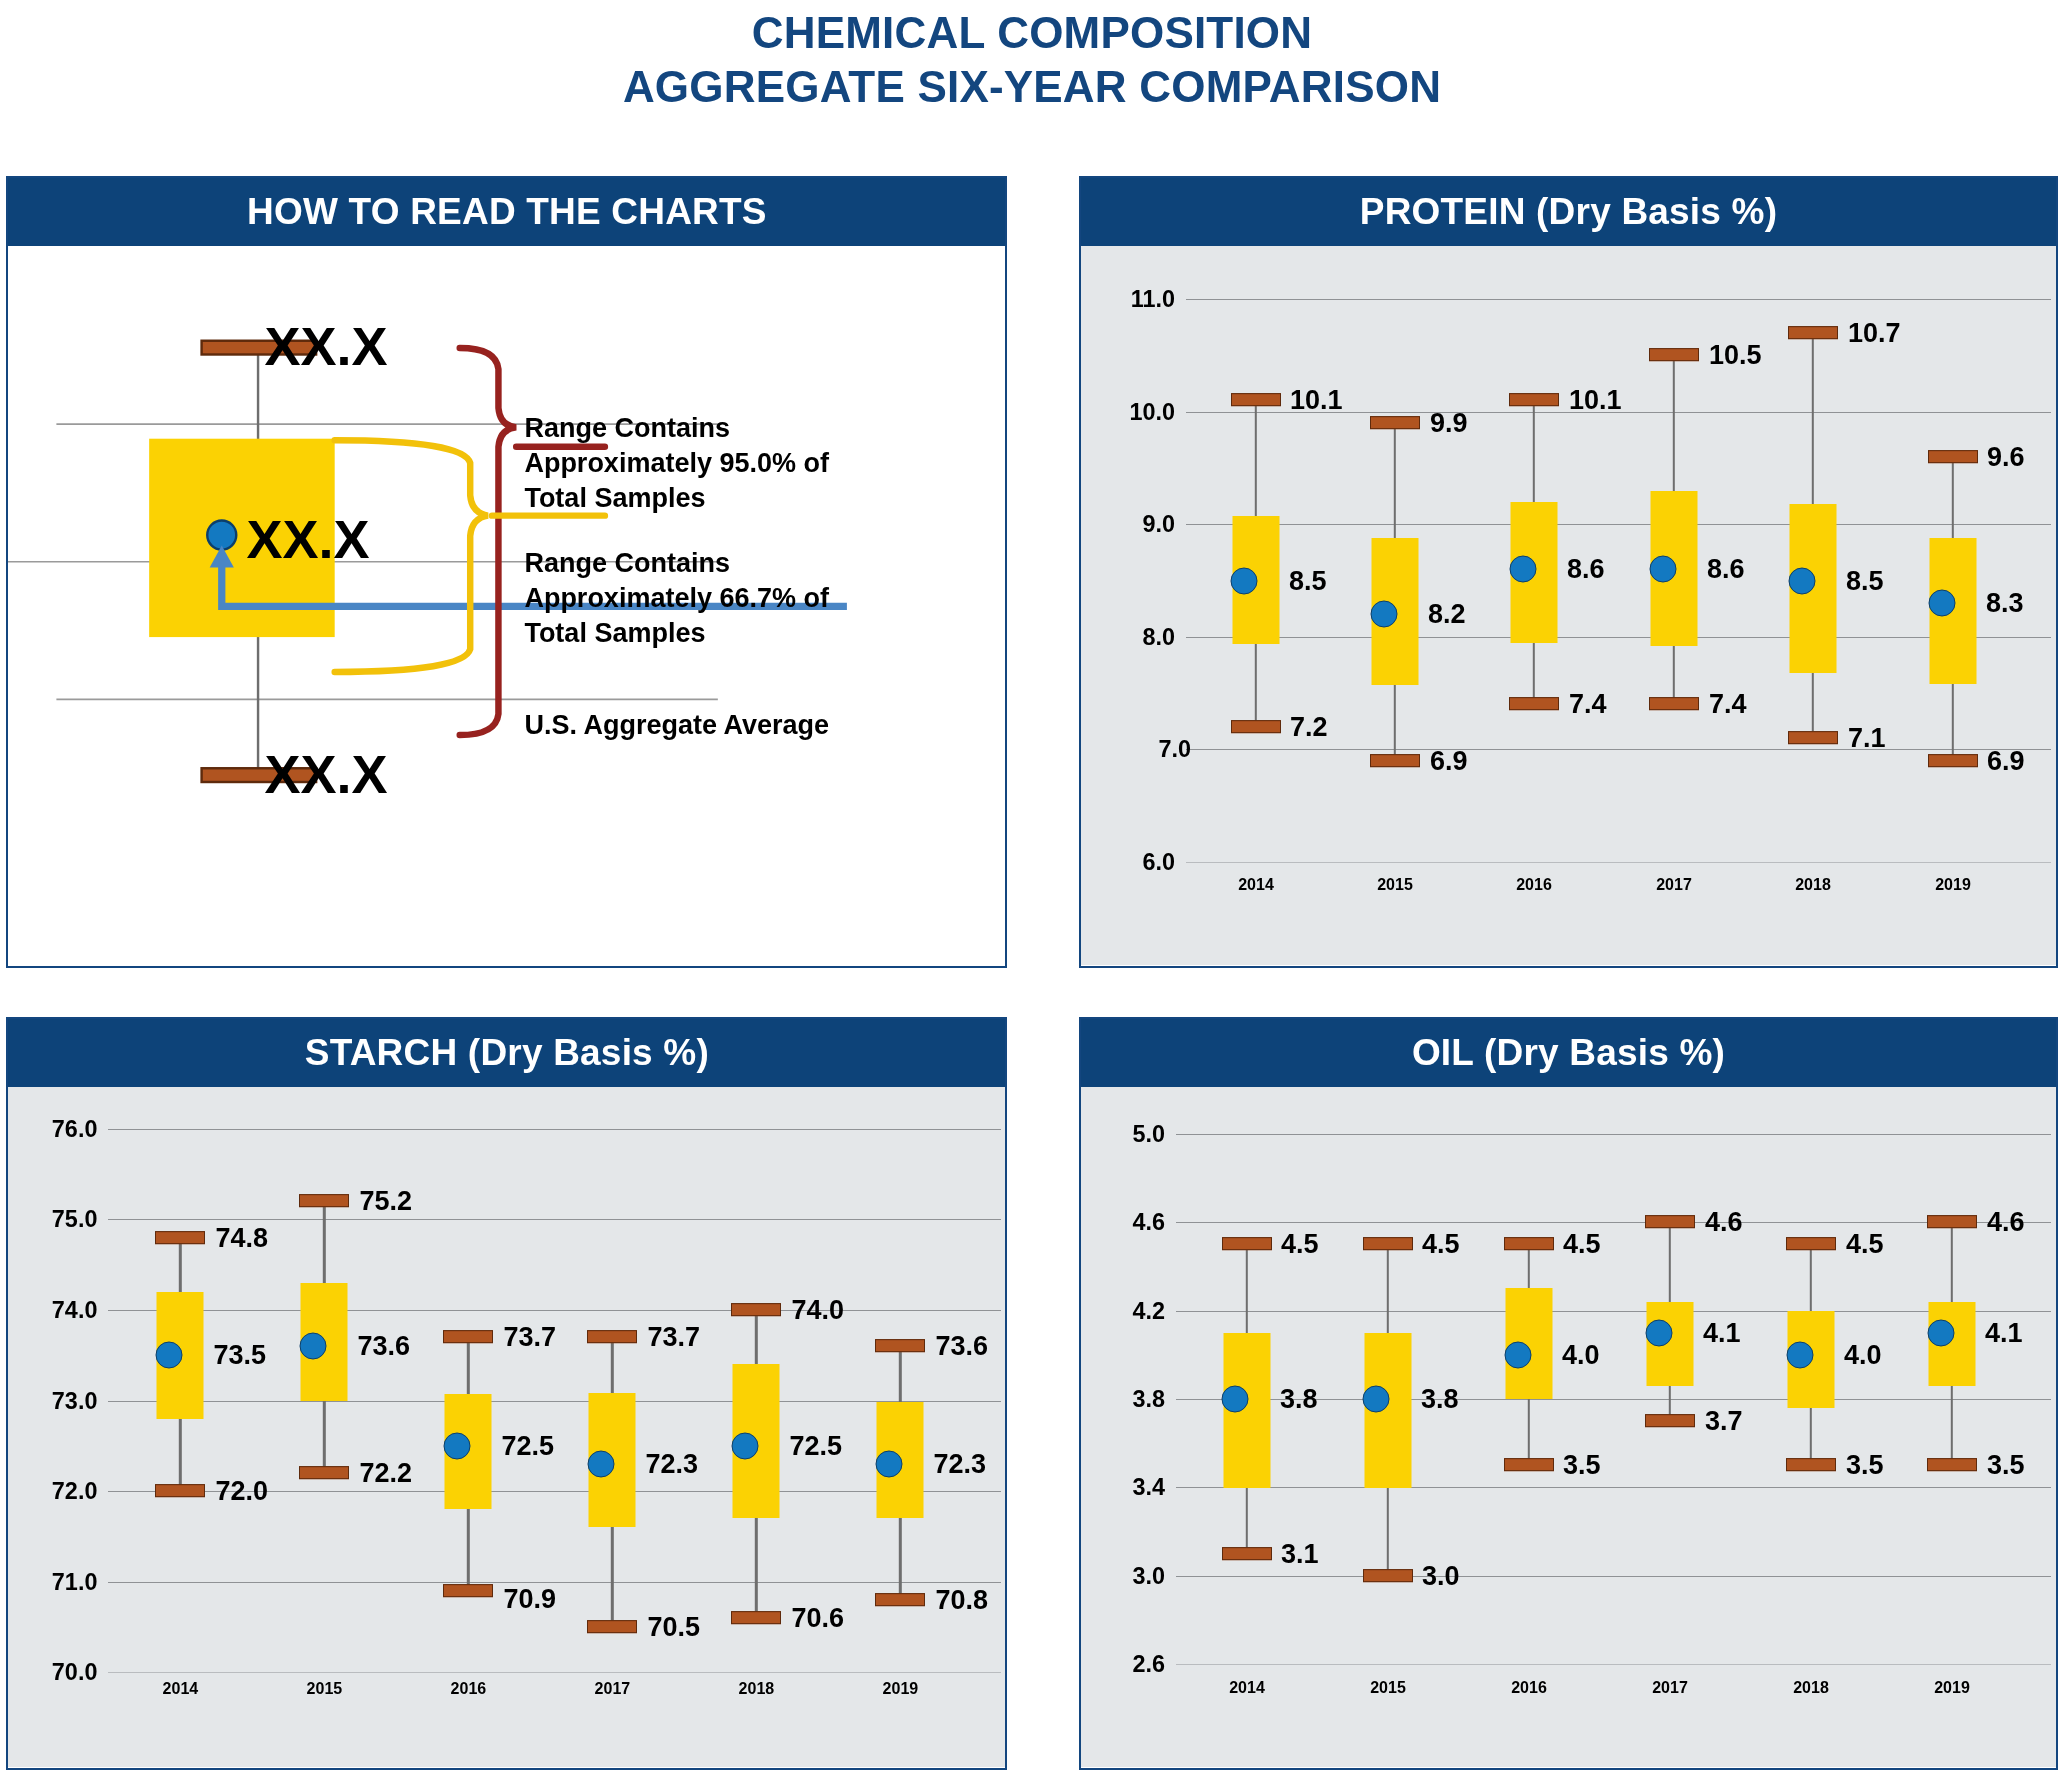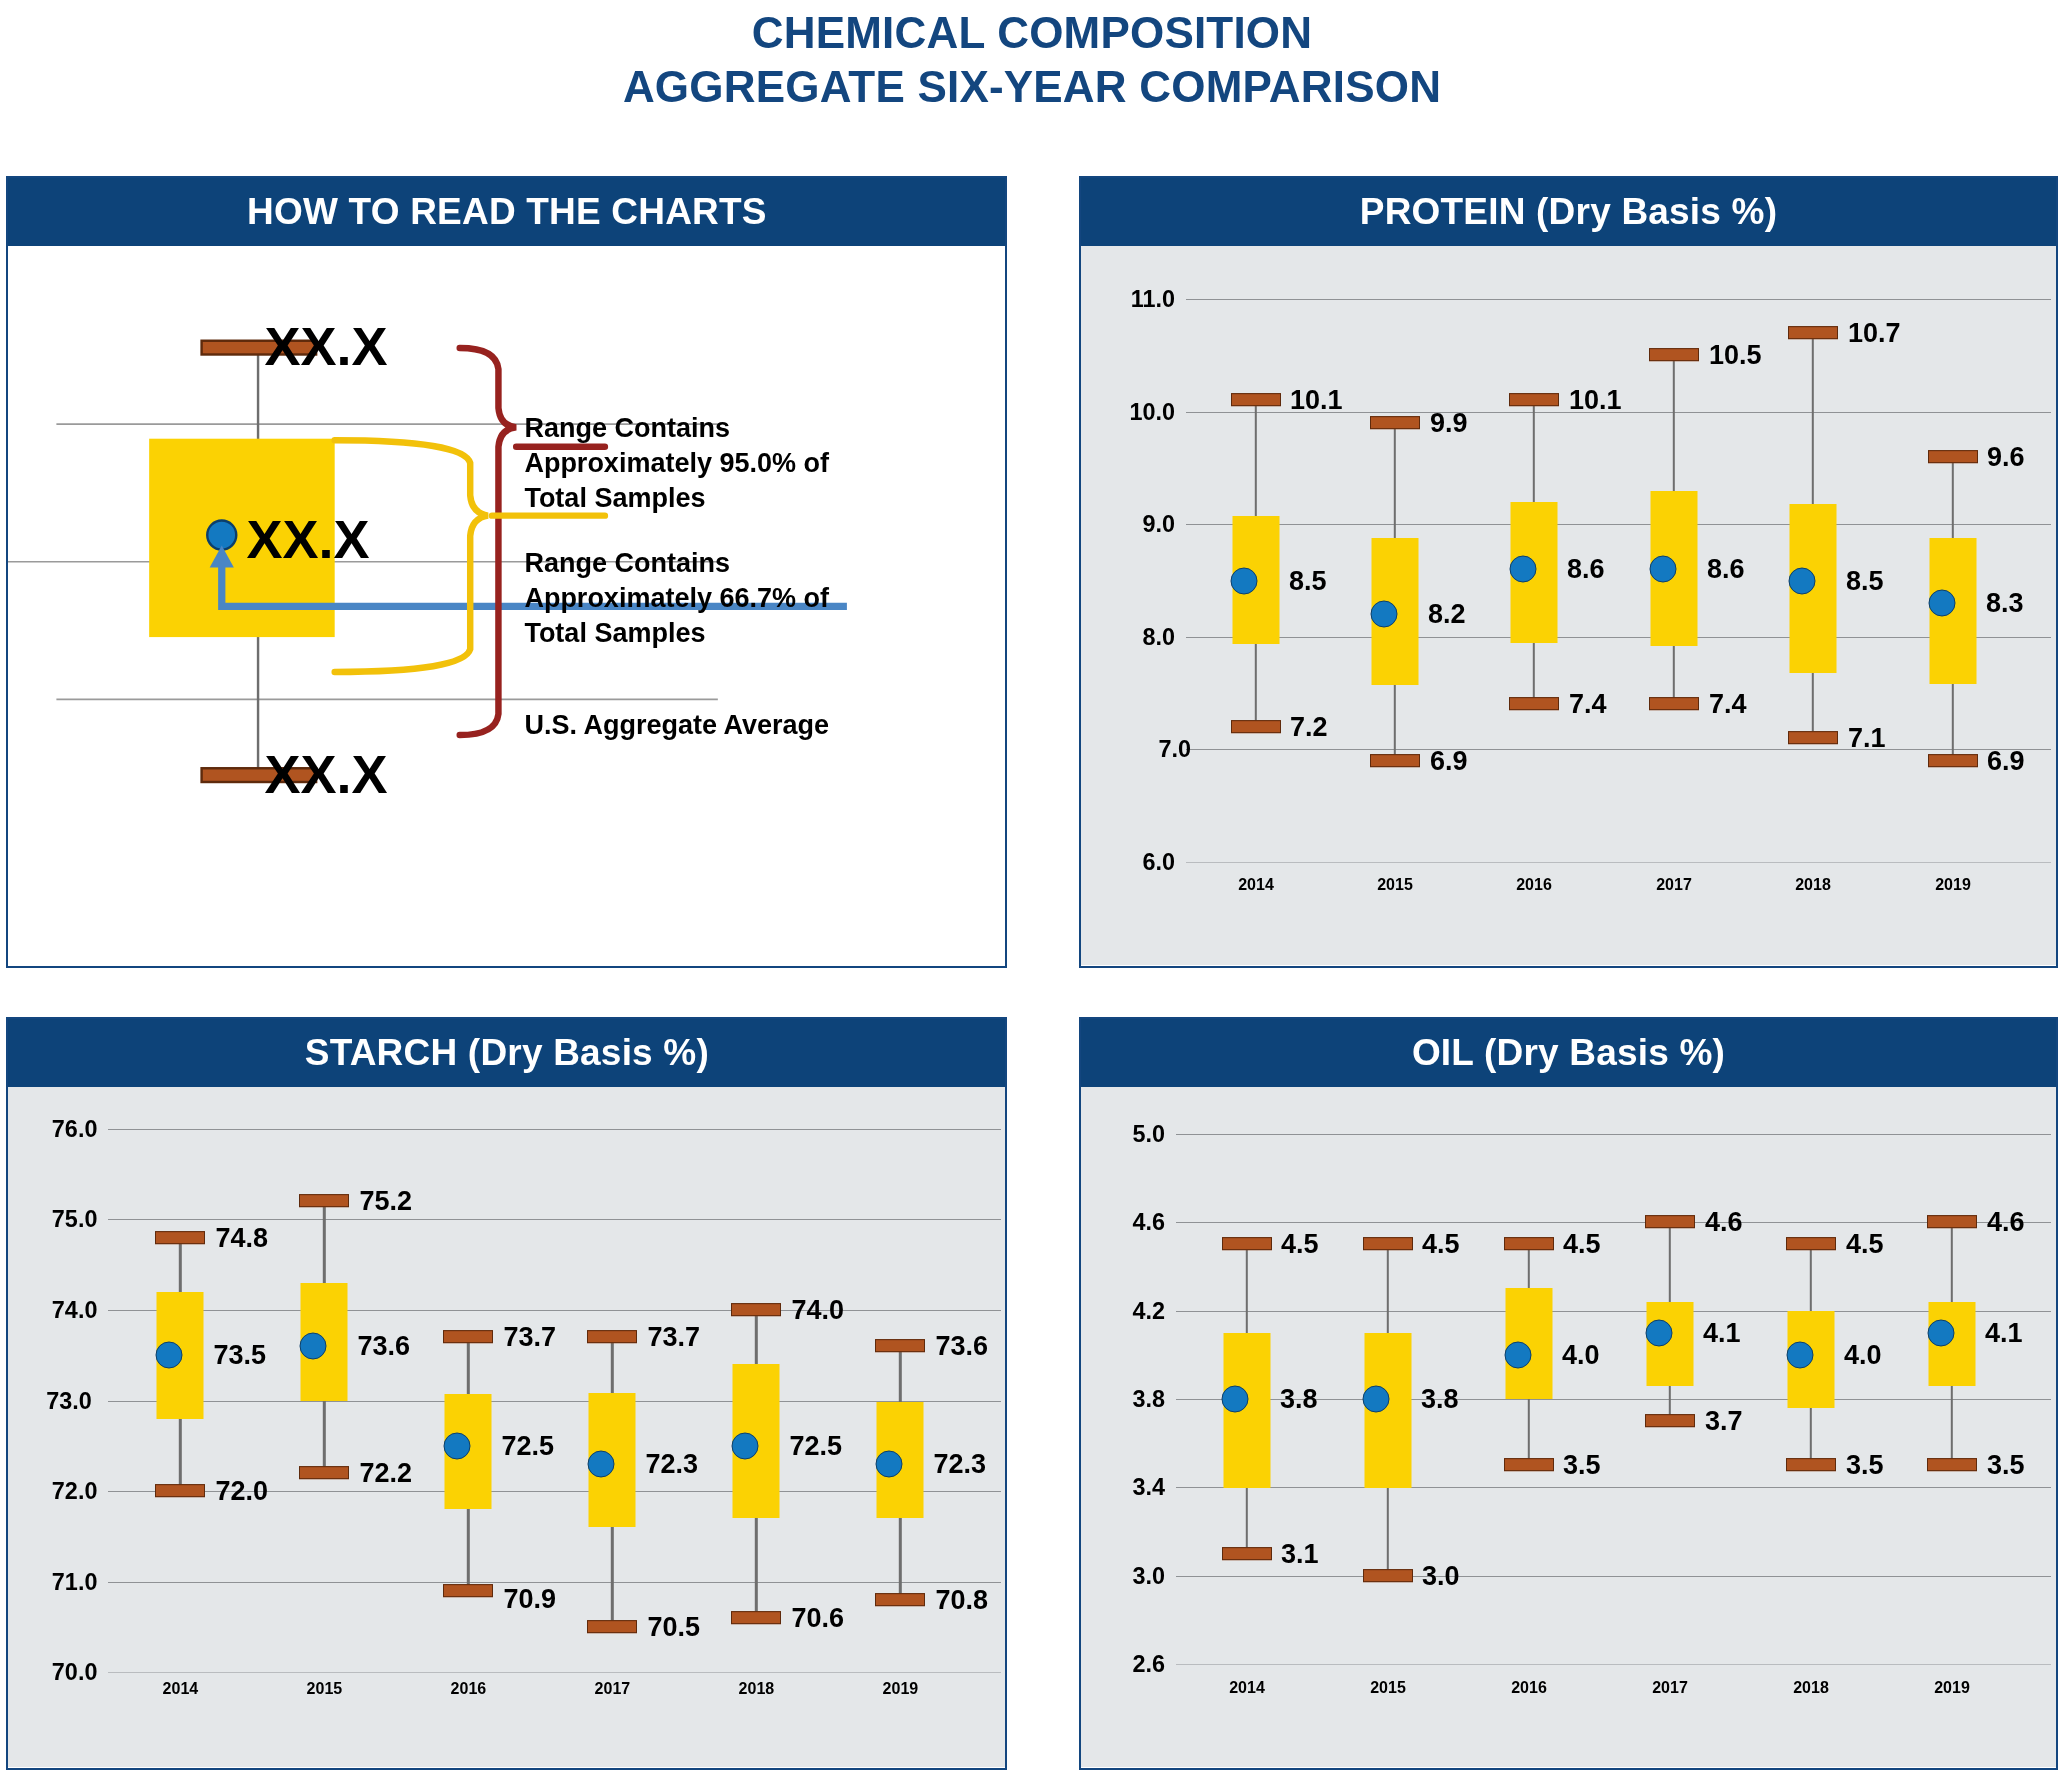--- a/index.html
+++ b/index.html
@@ -174,21 +174,21 @@
     <div class="panel-head">STARCH (Dry Basis %)</div>
     <div class="panel-body" style="height: 680px;">
       <div class="plot" id="plot-starch">
           <div class="gridline soft" style="top: 585px; left: 100px; right: 4.8px;"></div>
           <div class="ytick" style="top: 585px; left: 0px; width: 89px;">70.0</div>
           <div class="gridline" style="top: 495px; left: 100px; right: 4.8px;"></div>
           <div class="ytick" style="top: 495px; left: 0px; width: 89px;">71.0</div>
           <div class="gridline" style="top: 404px; left: 100px; right: 4.8px;"></div>
           <div class="ytick" style="top: 404px; left: 0px; width: 89px;">72.0</div>
           <div class="gridline" style="top: 314px; left: 100px; right: 4.8px;"></div>
-          <div class="ytick" style="top: 314px; left: 16px; width: 89px; text-align: center;">73.0</div>
+          <div class="ytick" style="top: 314px; left: 0px; width: 89px;">73.0</div>
           <div class="gridline" style="top: 223px; left: 100px; right: 4.8px;"></div>
           <div class="ytick" style="top: 223px; left: 0px; width: 89px;">74.0</div>
           <div class="gridline" style="top: 132px; left: 100px; right: 4.8px;"></div>
           <div class="ytick" style="top: 132px; left: 0px; width: 89px;">75.0</div>
           <div class="gridline" style="top: 42px; left: 100px; right: 4.8px;"></div>
           <div class="ytick" style="top: 42px; left: 0px; width: 89px;">76.0</div>
           <div class="whisker" style="left: 172px; top: 151px; height: 254px;"></div>
           <div class="box" style="left: 172px; width: 47px; top: 205px; height: 127px;"></div>
           <div class="cap" style="left: 172px; top: 151px; width: 50px;"></div>
           <div class="cap" style="left: 172px; top: 404px; width: 50px;"></div>

